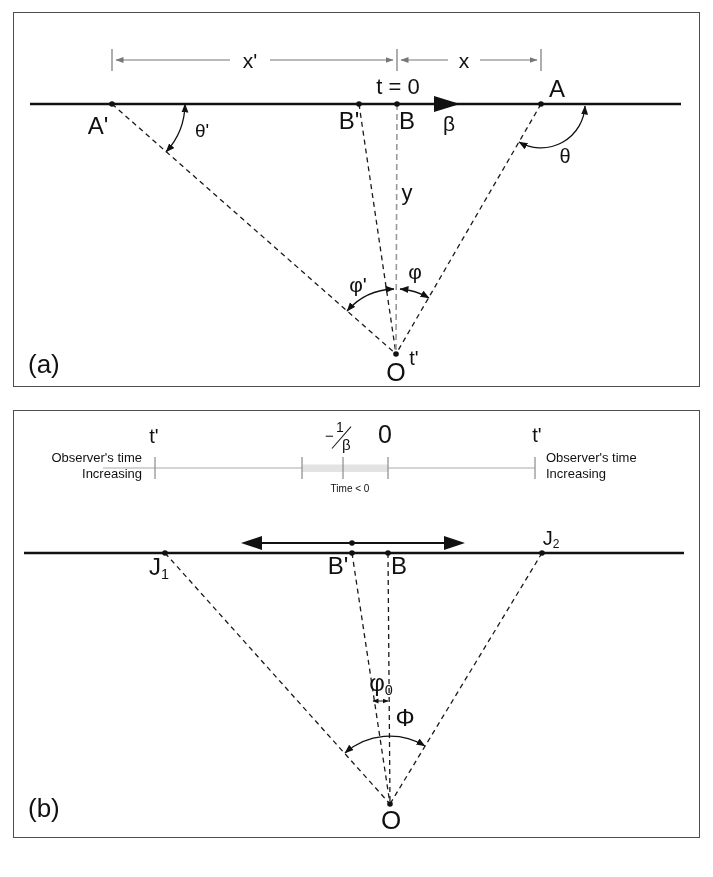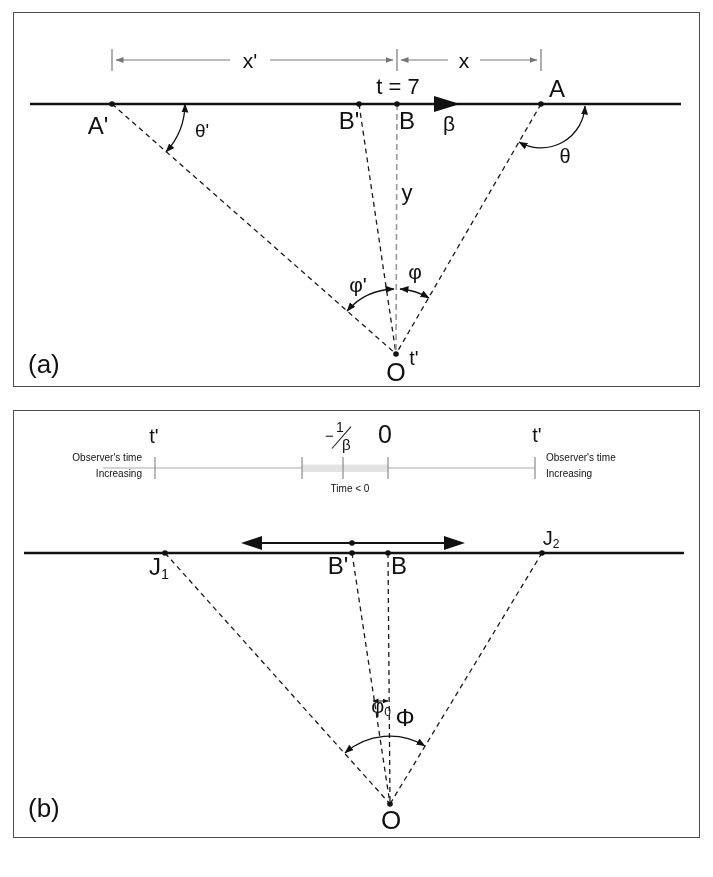--- a/index.html
+++ b/index.html
@@ -6,21 +6,21 @@
   .stage{
     position:relative;width:713px;height:877px;background:#fff;
     font-family:"Liberation Sans","DejaVu Sans",sans-serif;color:#111;
     overflow:hidden;
   }
   .frame{position:absolute;border:1.8px solid #4d4d4d;background:transparent;}
   svg.overlay{position:absolute;left:0;top:0;}
   .lbl{position:absolute;transform:translate(-50%,-50%);white-space:nowrap;line-height:1;}
   .corner{position:absolute;line-height:1;}
   .sub{font-size:0.6em;vertical-align:-0.25em;}
-  .cap{position:absolute;font-size:10px;line-height:15.5px;}
+  .cap{position:absolute;font-size:13px;line-height:15.5px;}
   .cap.right-al{text-align:right;}
   
   .frac{position:absolute;width:34px;height:34px;}
   .frac .minus{position:absolute;left:0px;top:8px;font-size:15px;}
   .frac .num{position:absolute;left:11px;top:0px;font-size:14px;}
   .frac .den{position:absolute;left:17px;top:17px;font-size:15px;}
   .frac .slash{position:absolute;left:7px;top:29px;width:29px;border-top:1.4px solid #111;
     transform:rotate(-49deg);transform-origin:left center;}
 </style>
 </head>
@@ -119,21 +119,21 @@
         <circle cx="352" cy="553" r="2.8"></circle>
         <circle cx="388" cy="553" r="2.8"></circle>
         <circle cx="542" cy="553" r="2.8"></circle>
         <circle cx="390" cy="804" r="2.8"></circle>
       </g>
     </g>
   </svg>
 
   <div class="lbl" style="left:250px;top:60px;font-size:21px;">x'</div>
   <div class="lbl" style="left:464px;top:60px;font-size:21px;">x</div>
-  <div class="lbl" style="left:398px;top:87px;font-size:22px;">t = 7</div>
+  <div class="lbl" style="left:398px;top:87px;font-size:22px;">t = 0</div>
   <div class="lbl" style="left:557px;top:89px;font-size:24px;">A</div>
   <div class="lbl" style="left:98px;top:126px;font-size:24px;">A'</div>
   <div class="lbl" style="left:349px;top:121px;font-size:24px;">B'</div>
   <div class="lbl" style="left:407px;top:121px;font-size:24px;">B</div>
   <div class="lbl" style="left:449px;top:123px;font-size:21px;">β</div>
   <div class="lbl" style="left:202px;top:130px;font-size:19px;">θ'</div>
   <div class="lbl" style="left:565px;top:156px;font-size:20px;">θ</div>
   <div class="lbl" style="left:407px;top:193px;font-size:22px;">y</div>
   <div class="lbl" style="left:358px;top:284px;font-size:21px;">φ'</div>
   <div class="lbl" style="left:415px;top:271px;font-size:21px;">φ</div>
@@ -159,18 +159,18 @@
     <div>Observer's time</div>
     <div>Increasing</div>
   </div>
   <div class="lbl" style="left:350px;top:489px;font-size:10px;">Time &lt; 0</div>
 
   <div class="lbl" style="left:159px;top:568px;font-size:24px;"><span>J</span><span class="sub">1</span></div>
   <div class="lbl" style="left:338px;top:566px;font-size:24px;">B'</div>
   <div class="lbl" style="left:399px;top:566px;font-size:24px;">B</div>
   <div class="lbl" style="left:551px;top:539px;font-size:20px;"><span>J</span><span class="sub">2</span></div>
 
-  <div class="lbl" style="left:381px;top:707px;font-size:20px;"><span>φ</span><span class="sub">0</span></div>
+  <div class="lbl" style="left:381px;top:684px;font-size:24px;"><span>φ</span><span class="sub">0</span></div>
   <div class="lbl" style="left:405px;top:718px;font-size:24px;">Φ</div>
   <div class="lbl" style="left:391px;top:820px;font-size:26px;">O</div>
   <div class="corner" style="left:28px;top:795px;font-size:26px;">(b)</div>
 
 </div>
 
 </body></html>

